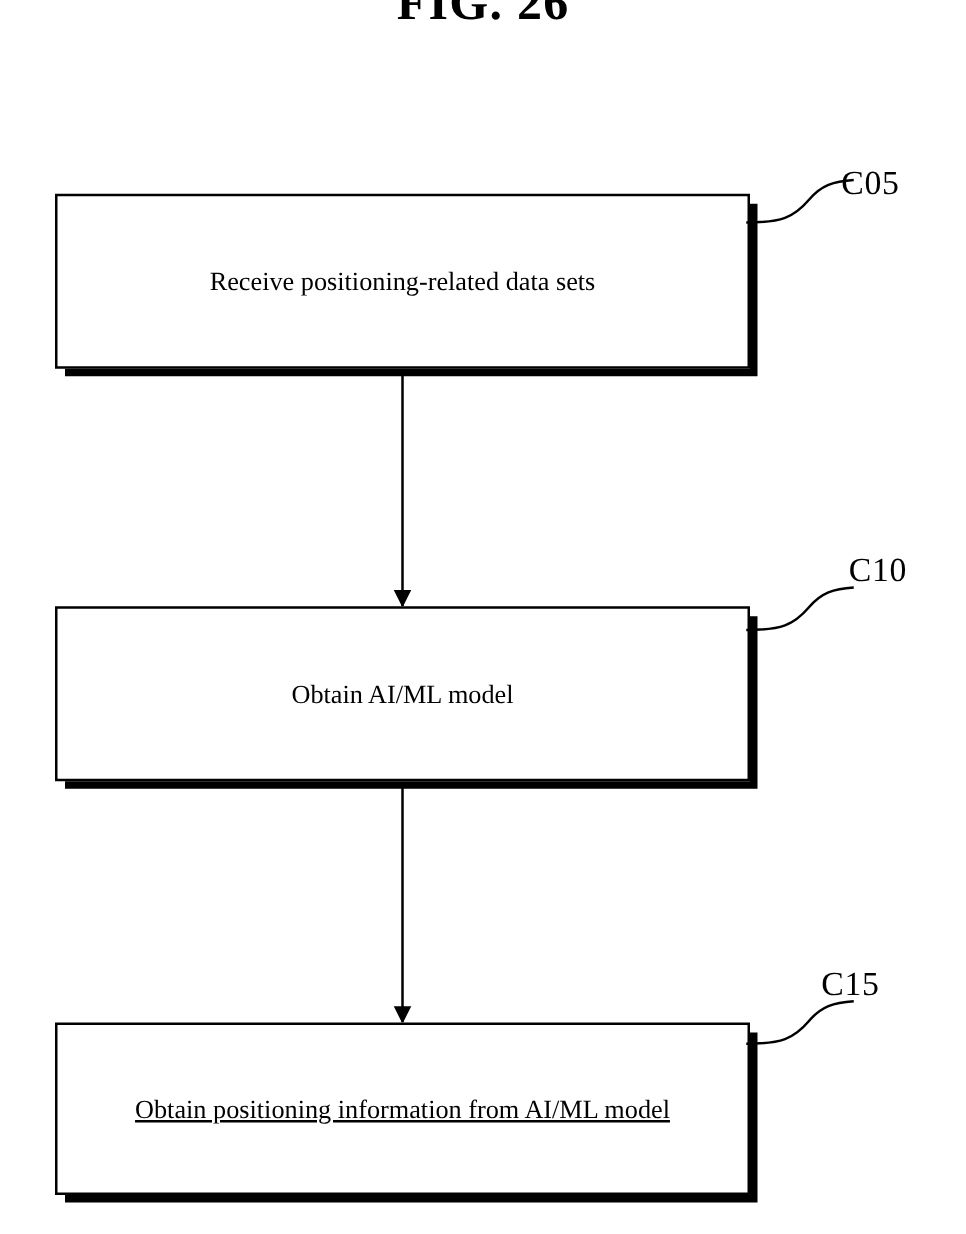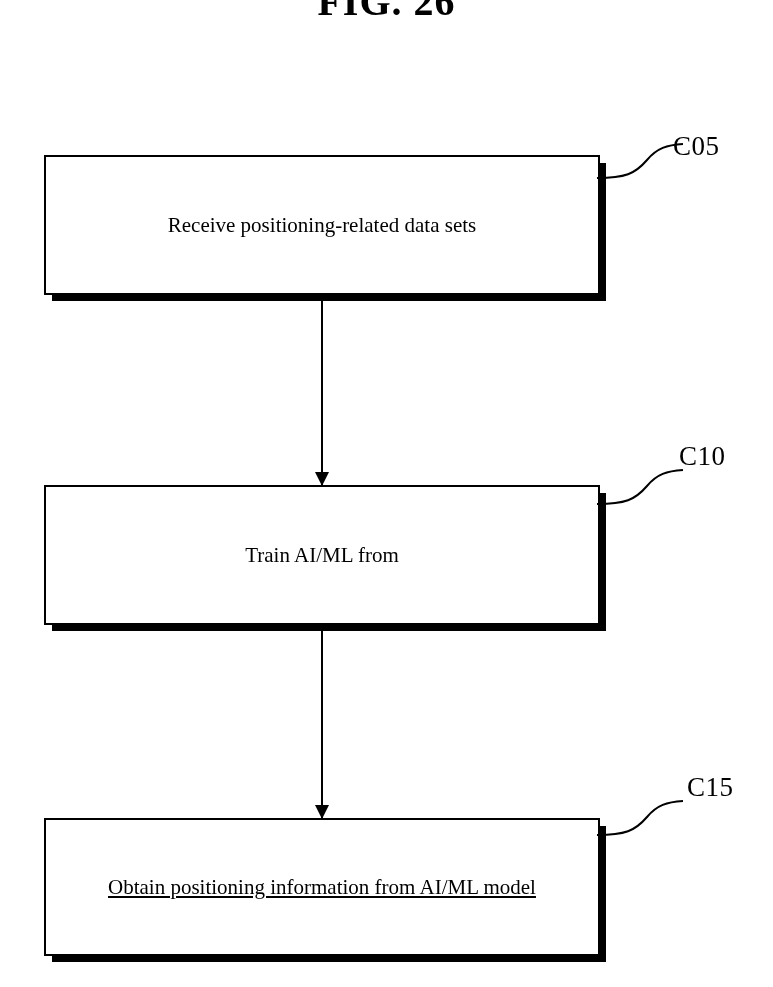--- a/index.html
+++ b/index.html
@@ -93,42 +93,42 @@
   }
 
   .callout-label {
     position: absolute;
     font-size: 27px;
     font-family: "Liberation Serif", serif;
     letter-spacing: 0.5px;
   }
   #label-c05 { left: 673px; top: 131px; }
   #label-c10 { left: 679px; top: 441px; }
-  #label-c15 { left: 687px; top: 772px; }
+  #label-c15 { left: 657px; top: 772px; }
 
   .leader {
     position: absolute;
   }
   #leader-c05 { left: 595px; top: 140px; }
   #leader-c10 { left: 595px; top: 466px; }
   #leader-c15 { left: 595px; top: 797px; }
 </style>
 </head>
 <body>
 
 <div id="figure-title">FIG. 26</div>
 
 <div class="flow-box" id="box-c05">
   <span>Receive positioning-related data sets</span>
 </div>
 
 <div class="arrow" id="arrow-1"></div>
 
 <div class="flow-box" id="box-c10">
-  <span>Train AI/ML from</span>
+  <span>Obtain AI/ML model</span>
 </div>
 
 <div class="arrow" id="arrow-2"></div>
 
 <div class="flow-box" id="box-c15">
   <span>Obtain positioning information from AI/ML model</span>
 </div>
 
 <svg class="leader" id="leader-c05" width="90" height="45" viewBox="0 0 90 45">
   <path d="M2 38 C 30 38, 40 34, 52 20 C 62 8, 72 5, 88 4" fill="none" stroke="#000000" stroke-width="2"></path>

